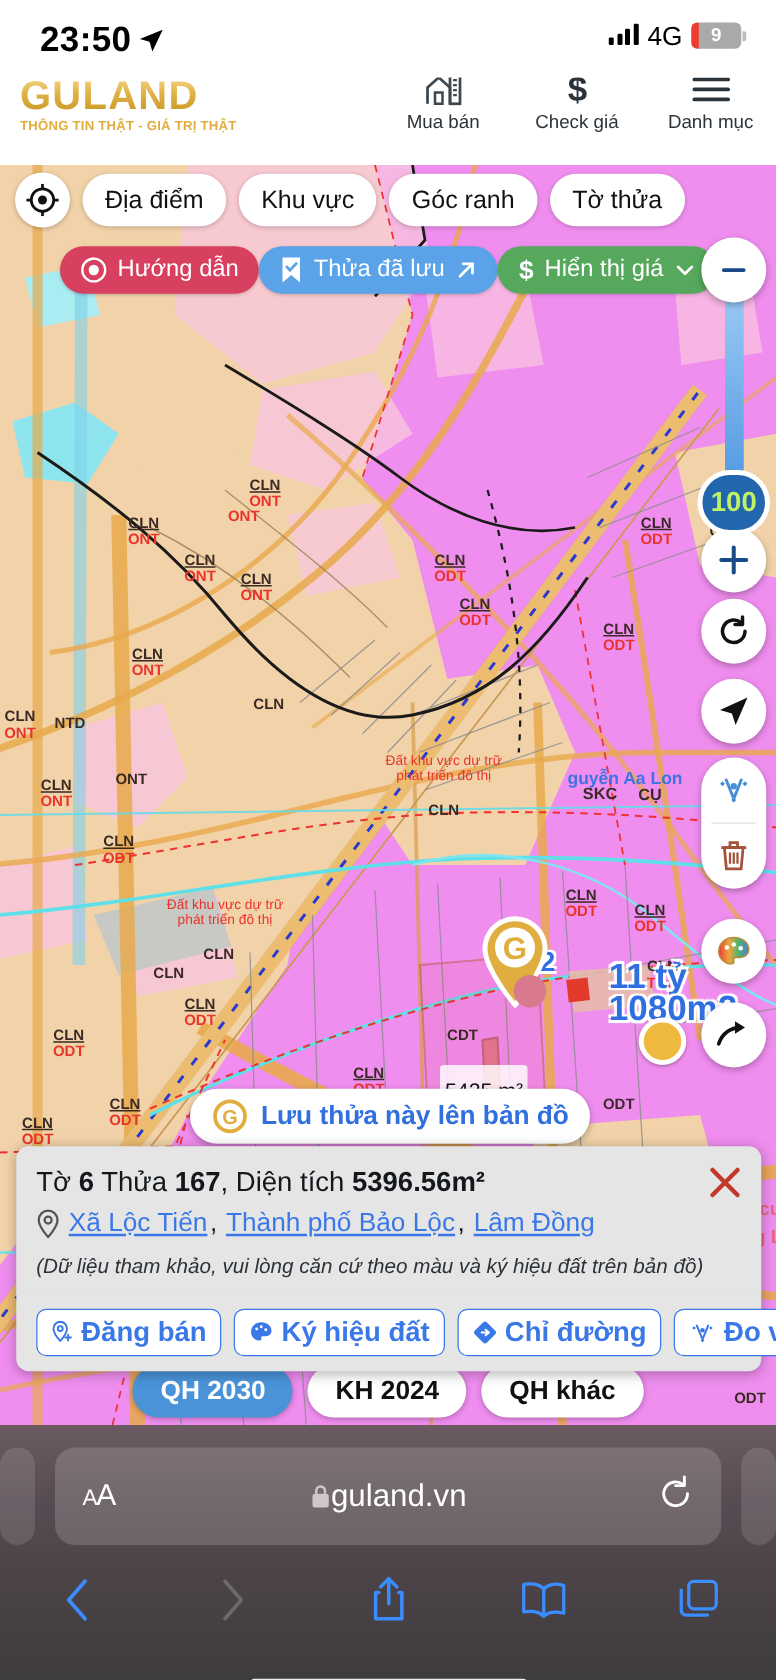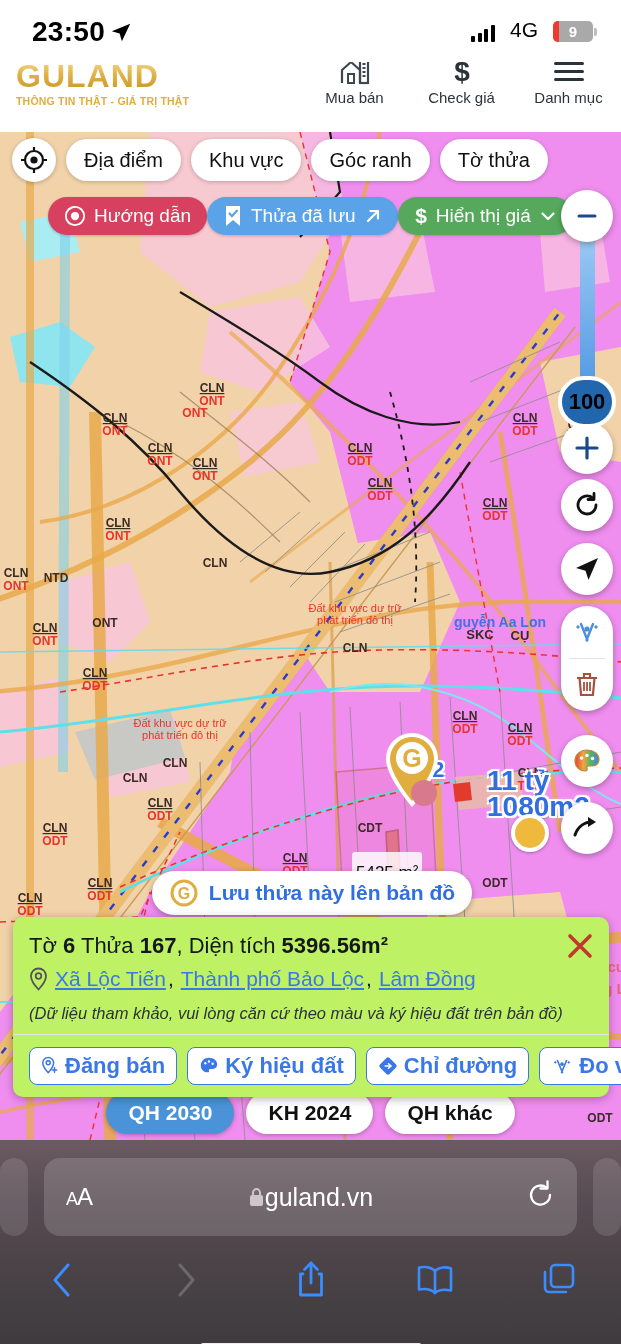--- a/index.html
+++ b/index.html
@@ -4,21 +4,21 @@
 <style>
   * { box-sizing: border-box; margin:0; padding:0; }
   html,body{ width:621px; height:1344px; overflow:hidden; background:#000;
     font-family:"Liberation Sans", sans-serif; }
   .phone{ position:relative; width:621px; height:1344px; overflow:hidden; background:#fff; }
 
   
   .statusbar{ position:absolute; top:0; left:0; width:621px; height:62px; background:#fff; z-index:60; }
   .sb-time{ position:absolute; left:32px; top:16px; font-size:28px; font-weight:700; color:#000; letter-spacing:.3px;}
   .sb-loc{ position:absolute; left:110px; top:22px; width:22px; height:22px; }
-  .sb-right{ position:absolute; right:24px; top:18px; display:flex; align-items:flex-end; gap:15px;}
+  .sb-right{ position:absolute; right:24px; top:18px; display:flex; align-items:flex-start; gap:7px;}
   .bars{ display:flex; align-items:flex-end; gap:2.5px; height:18px;}
   .bars i{ display:block; width:4px; background:#000; border-radius:1px;}
   .bars i:nth-child(1){height:6px} .bars i:nth-child(2){height:9px}
   .bars i:nth-child(3){height:13px} .bars i:nth-child(4){height:17px}
   .net{ font-size:21px; font-weight:500; color:#000;}
   .batt{ position:relative; width:40px; height:21px; border-radius:5px; background:#a9a9a9; overflow:hidden;}
   .batt .lvl{ position:absolute; left:0; top:0; bottom:0; width:6px; background:#f03a2e;}
   .batt .num{ position:absolute; inset:0; display:flex; align-items:center; justify-content:center;
      font-size:15px; font-weight:700; color:#fff;}
   .batt-tip{ width:3px; height:8px; background:#bdbdbd; border-radius:0 2px 2px 0; margin-left:1px;}
@@ -54,21 +54,21 @@
   .pill.blue{ background:#5aa3e8; }
   .pill.green{ background:#56a95c; }
 
   
   .rctl{ position:absolute; right:8px; z-index:32; }
   .rbtn{ width:52px; height:52px; border-radius:50%; background:#fff; display:flex; align-items:center; justify-content:center;
      box-shadow:0 2px 6px rgba(0,0,0,.3); }
   .zoomtrack{ position:absolute; right:26px; top:228px; width:15px; height:180px; border-radius:8px;
      background:linear-gradient(180deg,#9ecbf5,#4a93e0); z-index:31;}
   .zoomval{ position:absolute; right:5px; top:376px; width:58px; height:52px; border-radius:26px; background:#2266ad;
-     border:4px solid #fff; color:#000000; font-size:22px; font-weight:600; display:flex; align-items:center; justify-content:center; z-index:33;}
+     border:4px solid #fff; color:#bef264; font-size:22px; font-weight:600; display:flex; align-items:center; justify-content:center; z-index:33;}
   .rstack{ position:absolute; right:8px; top:606px; width:52px; border-radius:26px; background:#fff; box-shadow:0 2px 6px rgba(0,0,0,.3); z-index:32;}
   .rstack .cell{ height:52px; display:flex; align-items:center; justify-content:center; }
   .rstack .divider{ height:1px; background:#e2e2e2; margin:0 8px;}
 
   
   .pin{ position:absolute; left:381px; top:598px; z-index:25; }
   .lbl-price{ position:absolute; left:487px; top:636px; z-index:25; color:#2f6fe0; font-size:28px; font-weight:700; line-height:26px;
      text-shadow:-2px -2px 0 #fff,2px -2px 0 #fff,-2px 2px 0 #fff,2px 2px 0 #fff,0 0 4px #fff; white-space:nowrap;}
   .lbl-2{ position:absolute; left:432px; top:625px; z-index:25; color:#2f6fe0; font-size:22px; font-weight:700;
      text-shadow:-2px -2px 0 #fff,2px -2px 0 #fff,-2px 2px 0 #fff,2px 2px 0 #fff;}
@@ -76,21 +76,21 @@
      box-shadow:0 1px 3px rgba(0,0,0,.35);}
   .area-lbl{ position:absolute; left:352px; top:720px; z-index:25; background:rgba(255,255,255,.82); color:#111;
      font-size:17px; padding:11px 4px; border-radius:3px;}
 
   
   .savebtn{ position:absolute; left:152px; top:871px; width:320px; height:44px; background:#fff; border-radius:22px;
      display:flex; align-items:center; justify-content:center; gap:10px; z-index:35; box-shadow:0 2px 6px rgba(0,0,0,.3);}
   .savebtn .t{ color:#2f6fe0; font-size:21px; font-weight:600;}
 
   
-  .panel{ position:absolute; left:13px; top:917px; width:596px; background:#bef264; border-radius:10px; z-index:40;
+  .panel{ position:absolute; left:13px; top:917px; width:596px; background:#e5e5e5; border-radius:10px; z-index:40;
      box-shadow:0 2px 10px rgba(0,0,0,.3); padding:14px 16px 12px 16px;}
   .panel .closex{ position:absolute; right:14px; top:14px; cursor:pointer;}
   .ptitle{ font-size:22px; color:#14181c; line-height:30px; }
   .ptitle b{ font-weight:700; }
   .paddr{ display:flex; align-items:center; gap:7px; margin-top:4px; font-size:21px; color:#3b78e7; line-height:28px; flex-wrap:wrap;}
   .paddr a{ color:#3b78e7; text-decoration:underline; }
   .paddr .sep{ color:#14181c; text-decoration:none; margin-left:-5px;}
   .pnote{ font-size:16.5px; font-style:italic; color:#2c3238; margin-top:9px; line-height:22px;}
   .phr{ height:1px; background:#e4e4e4; margin:10px -16px 0 -16px;}
   .pacts{ display:flex; gap:10px; margin-top:12px; }

